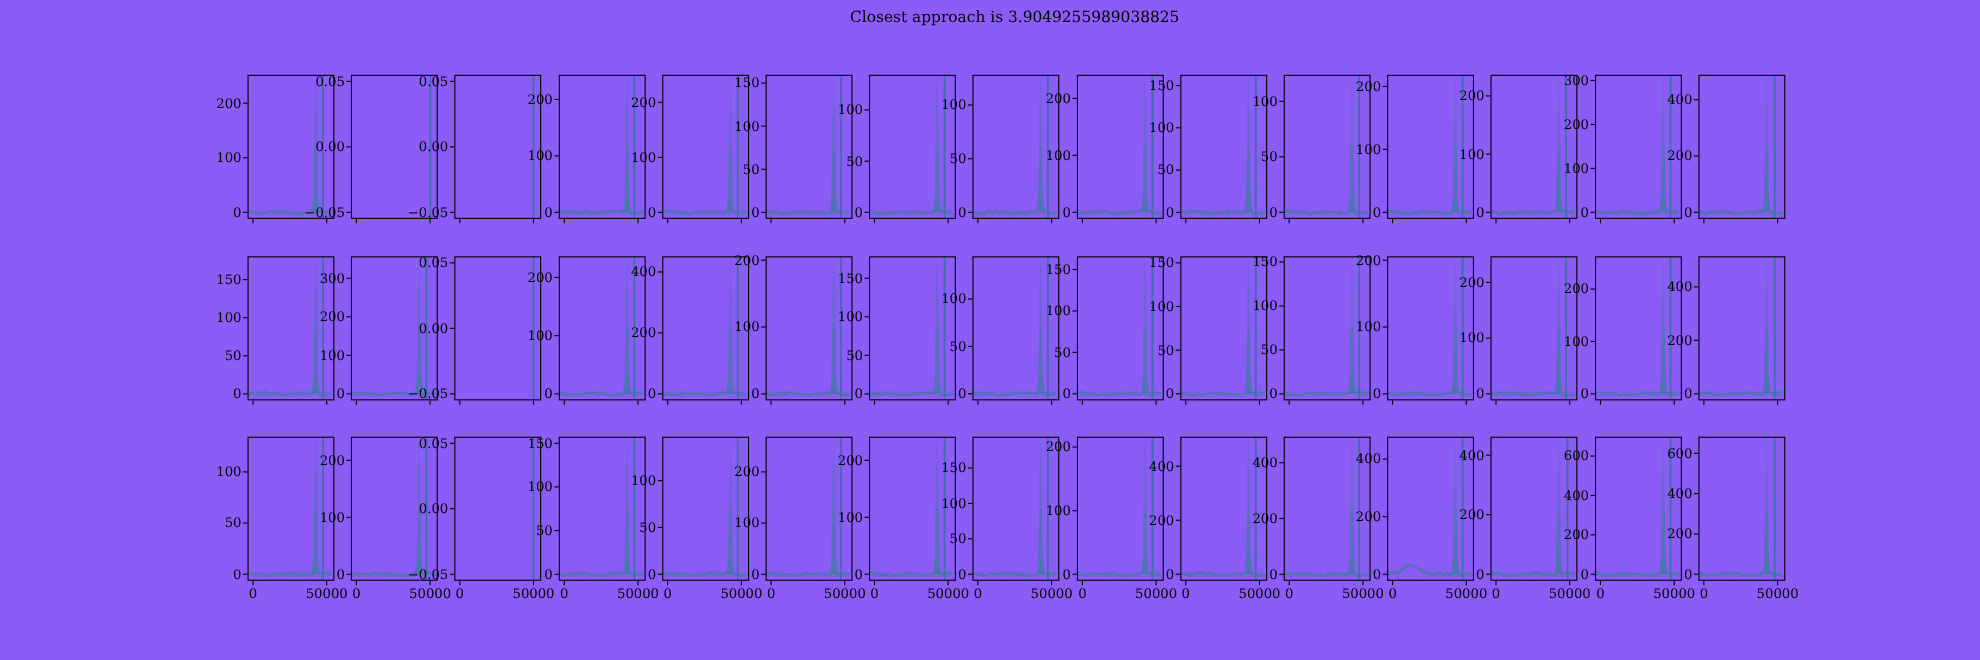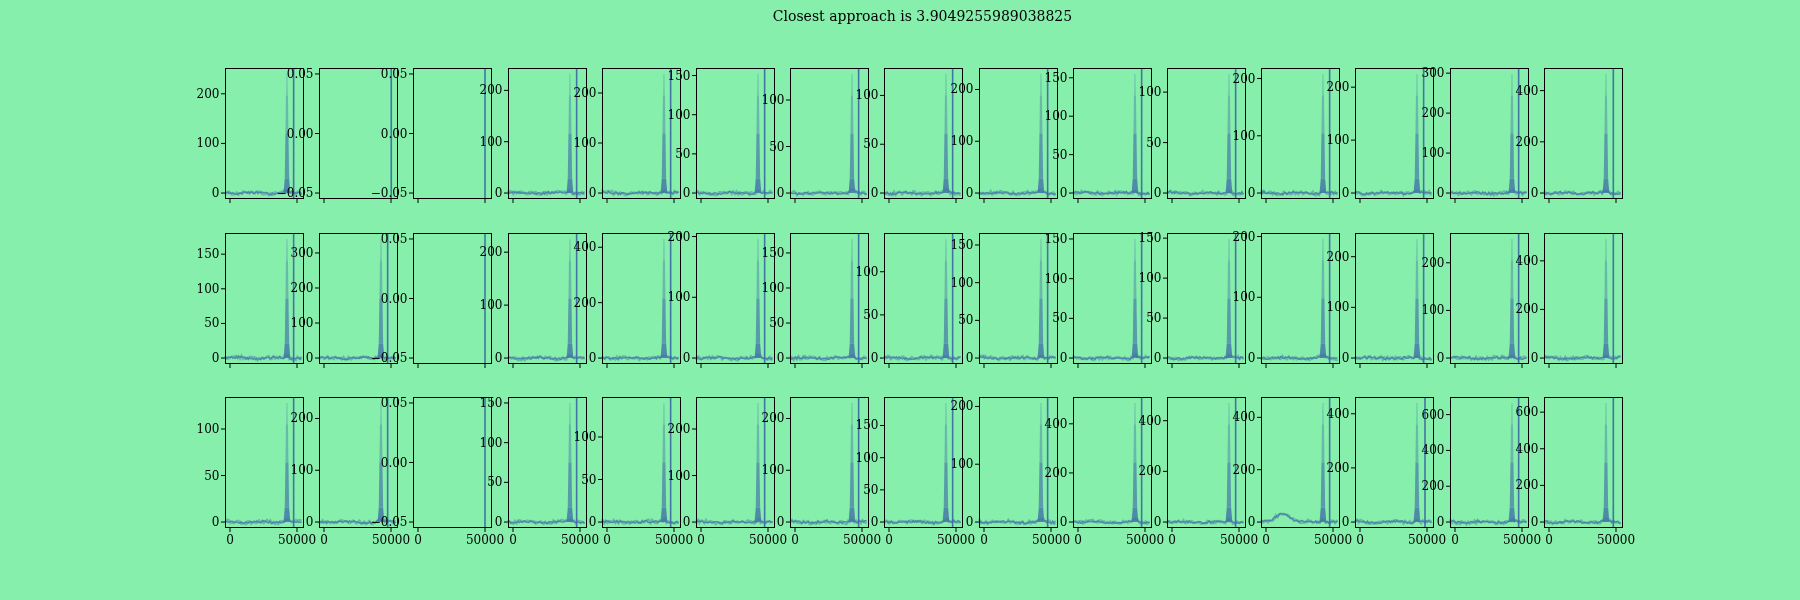--- a/index.html
+++ b/index.html
@@ -1,16 +1,16 @@
 <!DOCTYPE html>
 <html><head>
 <meta charset="utf-8">
 <style>
   html,body{margin:0;padding:0;background:#ffffff;}
-  #figure{position:relative;width:1800px;height:600px;background:#86efac;
+  #figure{position:relative;width:1800px;height:600px;background:#8b5cf6;
           font-family:"DejaVu Serif", serif;overflow:hidden;}
   #figure-title{position:absolute;left:225px;top:8px;width:1395px;text-align:center;
                 font-size:14px;color:#000;}
   .subplot{position:absolute;width:79px;height:131px;}
   svg{overflow:visible;display:block;}
   text{font-family:"DejaVu Serif", serif;fill:#000;}
 </style>
 </head>
 <body>
 

